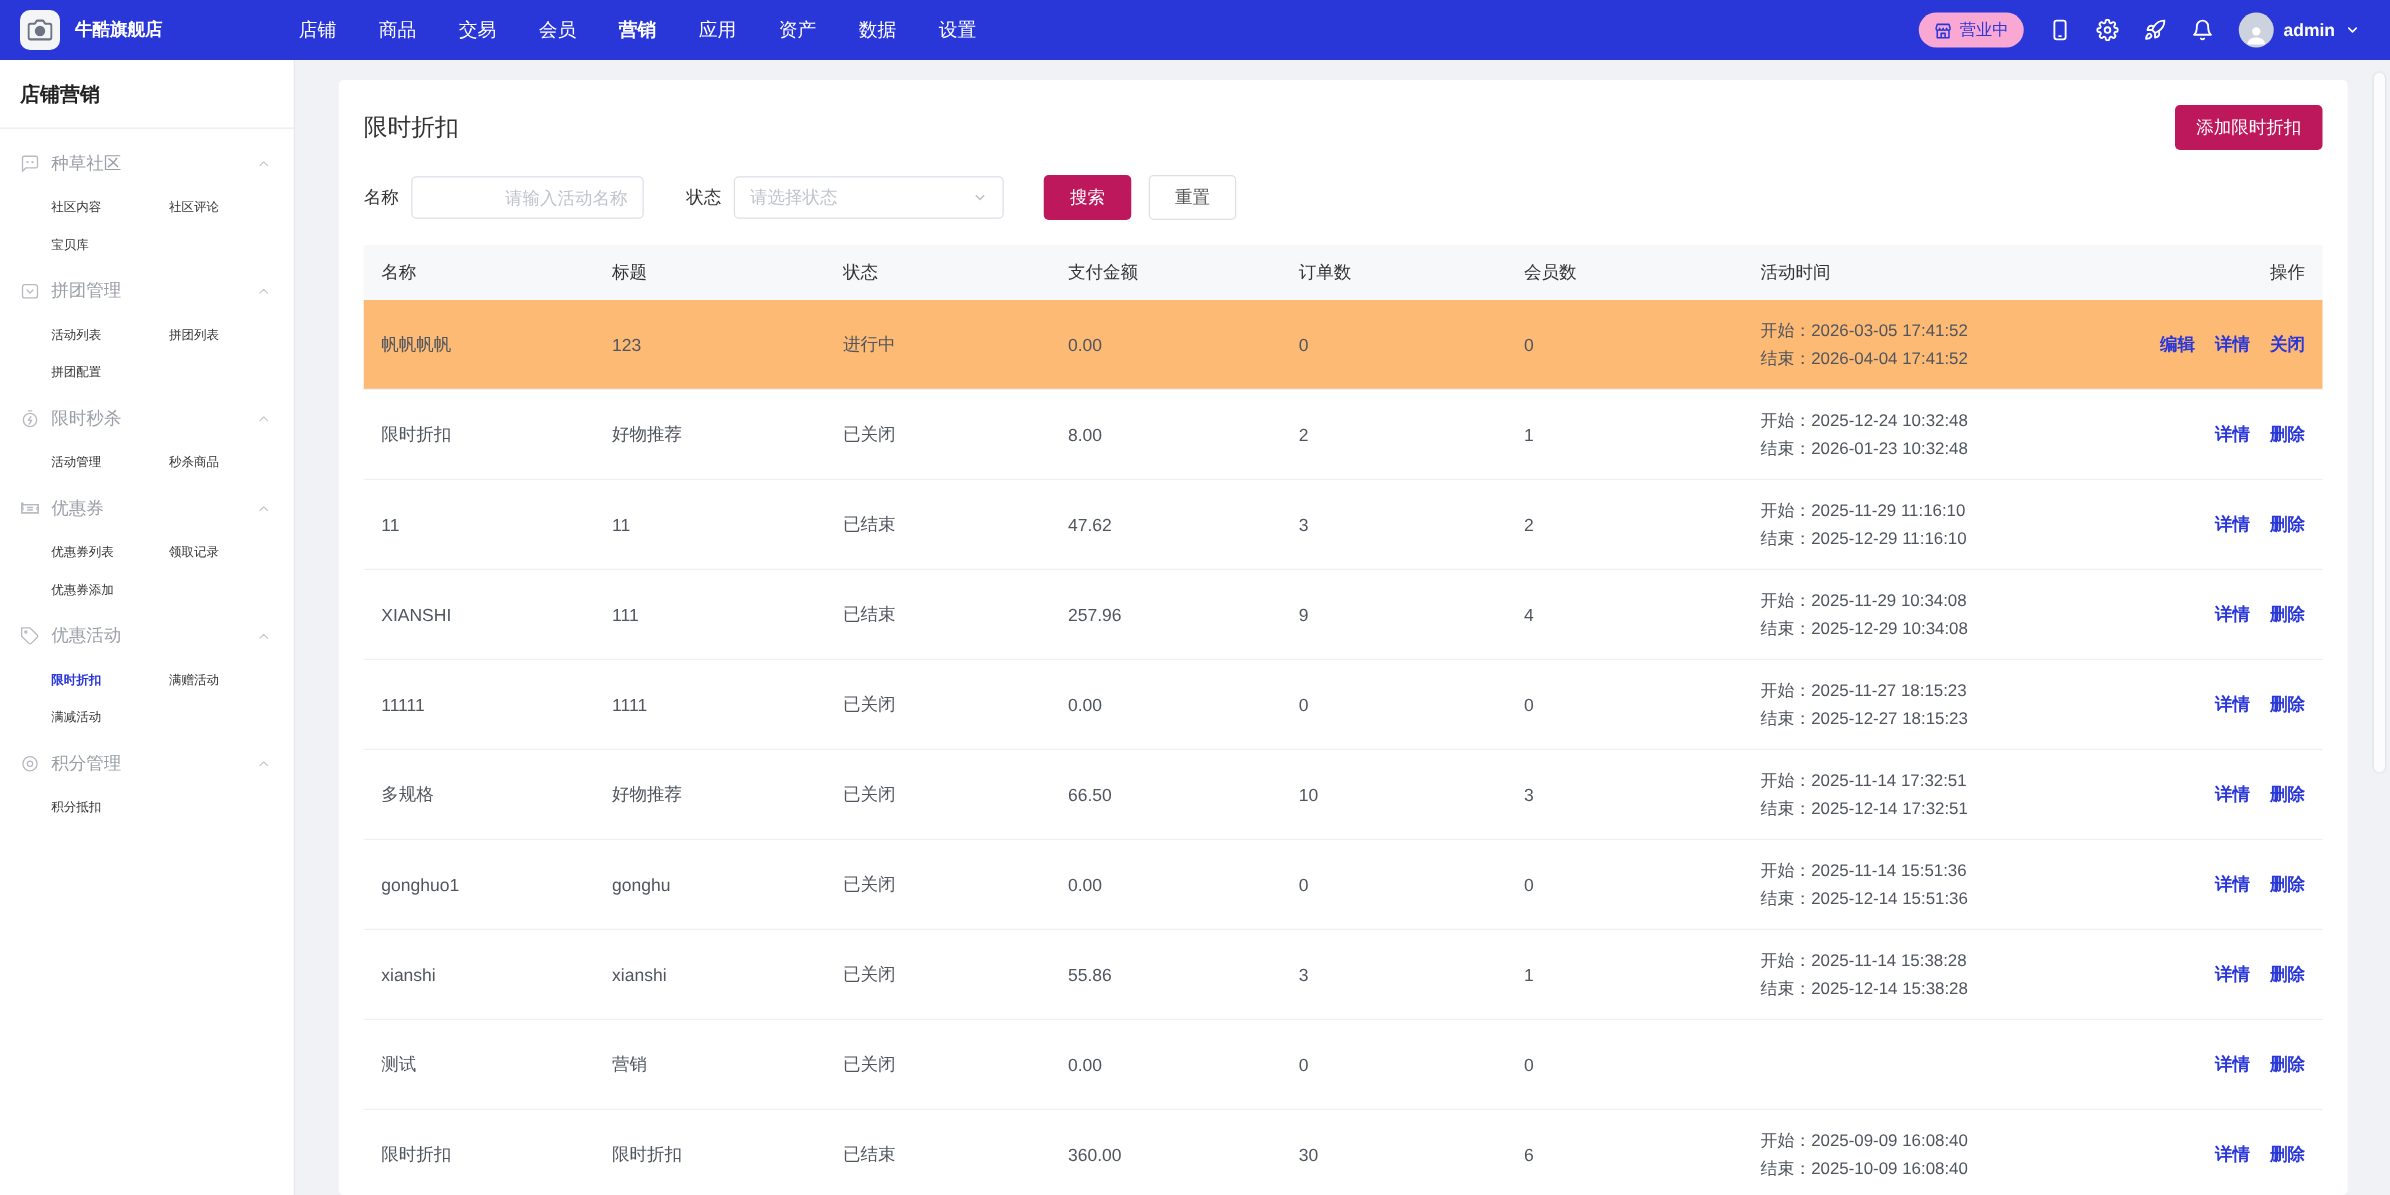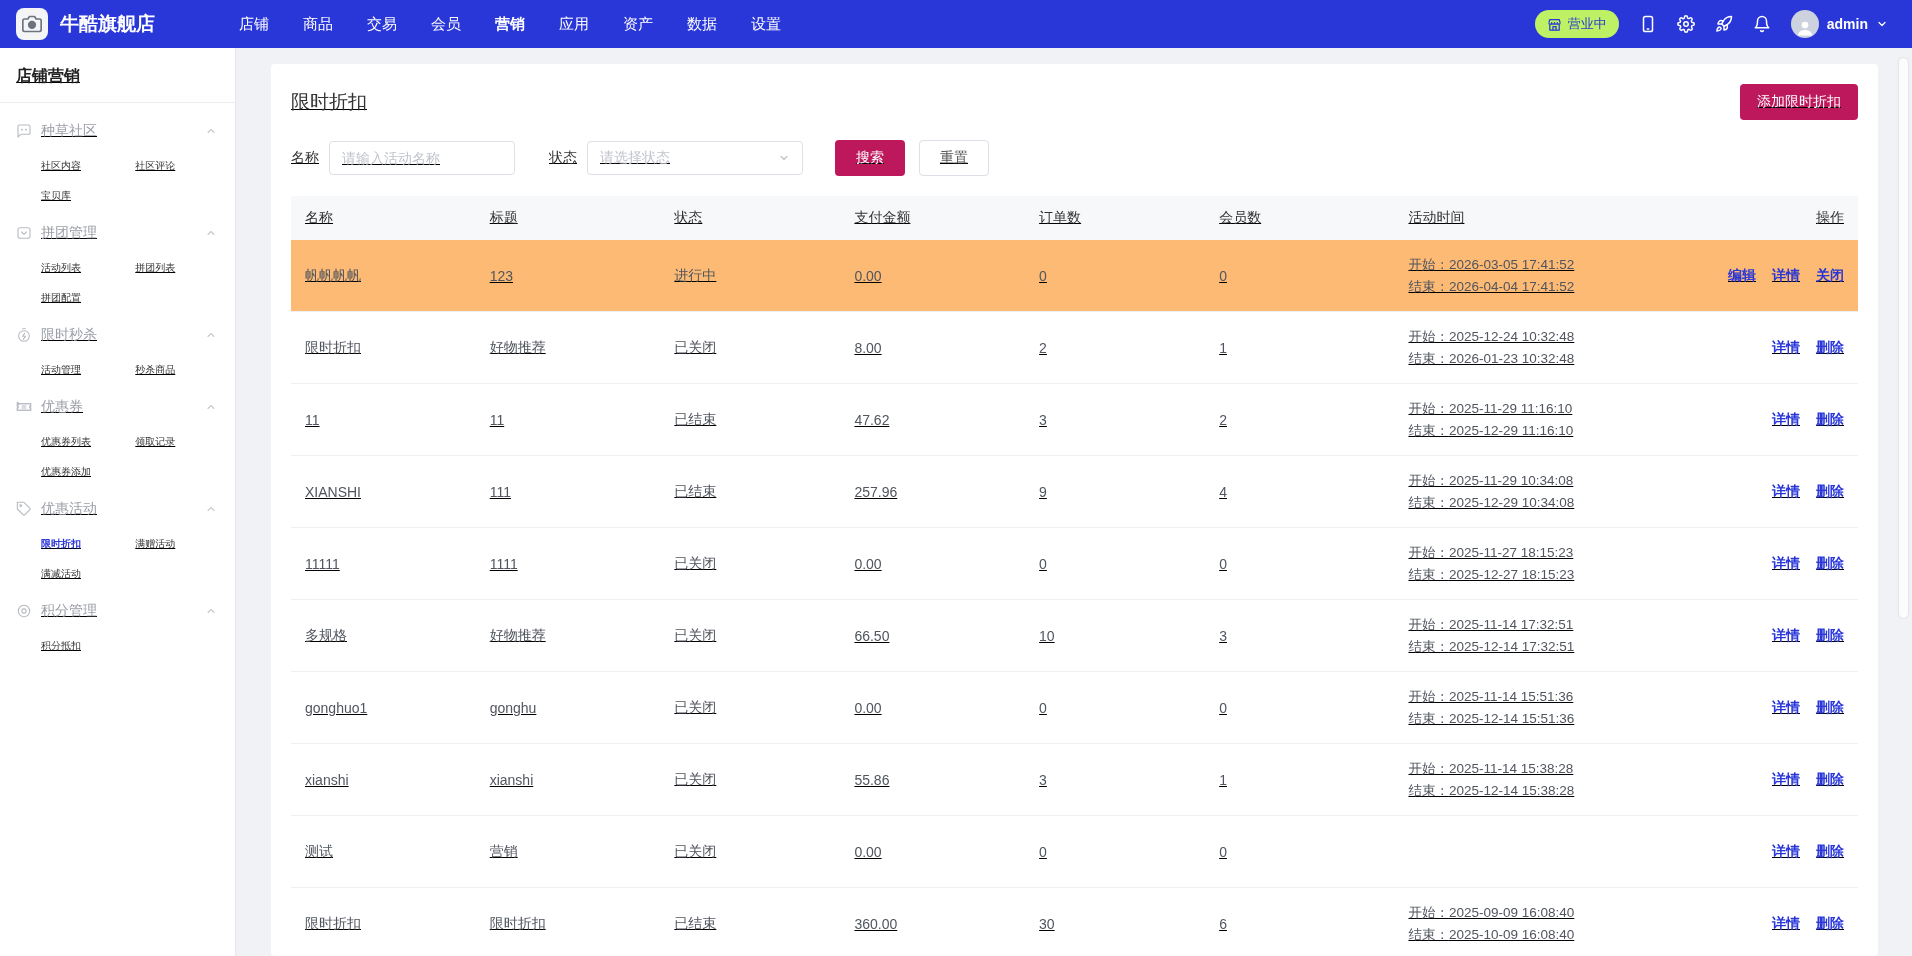--- a/index.html
+++ b/index.html
@@ -6,35 +6,35 @@
   html,body { width:1912px; height:956px; overflow:hidden; background:#f1f2f6;
     font-family:"Liberation Sans","DejaVu Sans",sans-serif; }
   .app { display:flex; flex-direction:column; height:100%; }
 
   
   .navbar { height:48px; background:#2936d8; display:flex; align-items:center;
     padding:0 24px 0 16px; color:#fff; flex-shrink:0; }
   .brand { display:flex; align-items:center; gap:12px; width:206px; cursor:pointer; }
   .logo { width:32px; height:32px; background:#f4f5f7; border-radius:8px;
     display:flex; align-items:center; justify-content:center; flex-shrink:0; }
-  .brand-name { font-size:19px; font-weight:bold; white-space:nowrap; }
+  .brand-name { font-size:14px; font-weight:bold; white-space:nowrap; }
   .nav-menu { display:flex; gap:34px; margin-left:17px; }
   .nav-item { font-size:15px; cursor:pointer; white-space:nowrap; }
   .nav-item.active { font-weight:bold; }
   .nav-right { margin-left:auto; display:flex; align-items:center; gap:20px; }
-  .status-pill { background:#bef264; color:#2936d8; height:28px; border-radius:15px;
+  .status-pill { background:#f9a8d4; color:#2936d8; height:28px; border-radius:15px;
     display:flex; align-items:center; gap:6px; padding:0 12px; font-size:13px;
     font-weight:500; cursor:pointer; }
   .nav-ico { display:flex; cursor:pointer; }
   .user { display:flex; align-items:center; gap:8px; font-size:14px; font-weight:600; cursor:pointer; }
   .avatar { width:28px; height:28px; border-radius:50%; background:#cdd3de;
     display:flex; align-items:flex-end; justify-content:center; overflow:hidden; }
 
   
-  .body-row { flex:1; display:flex; min-height:0;text-decoration:underline; }
+  .body-row { flex:1; display:flex; min-height:0; }
   .sidebar { width:236px; background:#fff; border-right:1px solid #e7e8ec; flex-shrink:0; overflow:hidden; }
   .sidebar-title { font-size:16px; font-weight:bold; color:#222; padding:18px 16px 15px; }
   .sidebar-divider { height:1px; background:#ececef; }
   .side-wrap { padding:6px 14px; }
   .side-head { display:flex; align-items:center; gap:9px; color:#9a9ea6; font-size:14px;
     padding:13px 4px 11px 2px; cursor:pointer;text-align:right; }
   .side-ic { display:flex; }
   .side-chev { margin-left:auto; display:flex; cursor:pointer; }
   .side-grid { display:grid; grid-template-columns:1.1fr 1fr; padding-left:27px; }
   .side-item { font-size:10px; color:#333; padding:8px 0; cursor:pointer; white-space:nowrap; }
@@ -47,21 +47,21 @@
   .page-title { font-size:19px; font-weight:500; color:#333; }
   .btn { height:36px; border-radius:4px; font-size:14px; cursor:pointer;
     font-family:inherit; white-space:nowrap; }
   .btn-primary { background:#be185d; color:#fff; border:none; padding:0 17px; }
   .btn-plain { background:#fff; border:1px solid #dcdfe6; color:#555; padding:0 20px; }
 
   
   .filters { display:flex; align-items:center; margin-top:20px; }
   .f-label { font-size:14px; color:#333; margin-right:10px; }
   .f-input { width:186px; height:34px; border:1px solid #dcdfe6; border-radius:4px;
-    padding:0 12px; font-size:14px; color:#333; font-family:inherit; outline:none; }
+    padding:0 12px; font-size:14px; color:#333; font-family:inherit; outline:none;text-align:right; }
   .f-input::placeholder { color:#c0c4cc; }
   .f-gap { width:34px; }
   .select { width:216px; height:34px; border:1px solid #dcdfe6; border-radius:4px;
     display:flex; align-items:center; justify-content:space-between; padding:0 12px;
     font-size:14px; cursor:pointer; }
   .select .ph { color:#c0c4cc; }
   .btn-search { margin-left:32px; padding:0 21px; }
   .btn-reset { margin-left:14px; }
 
   

